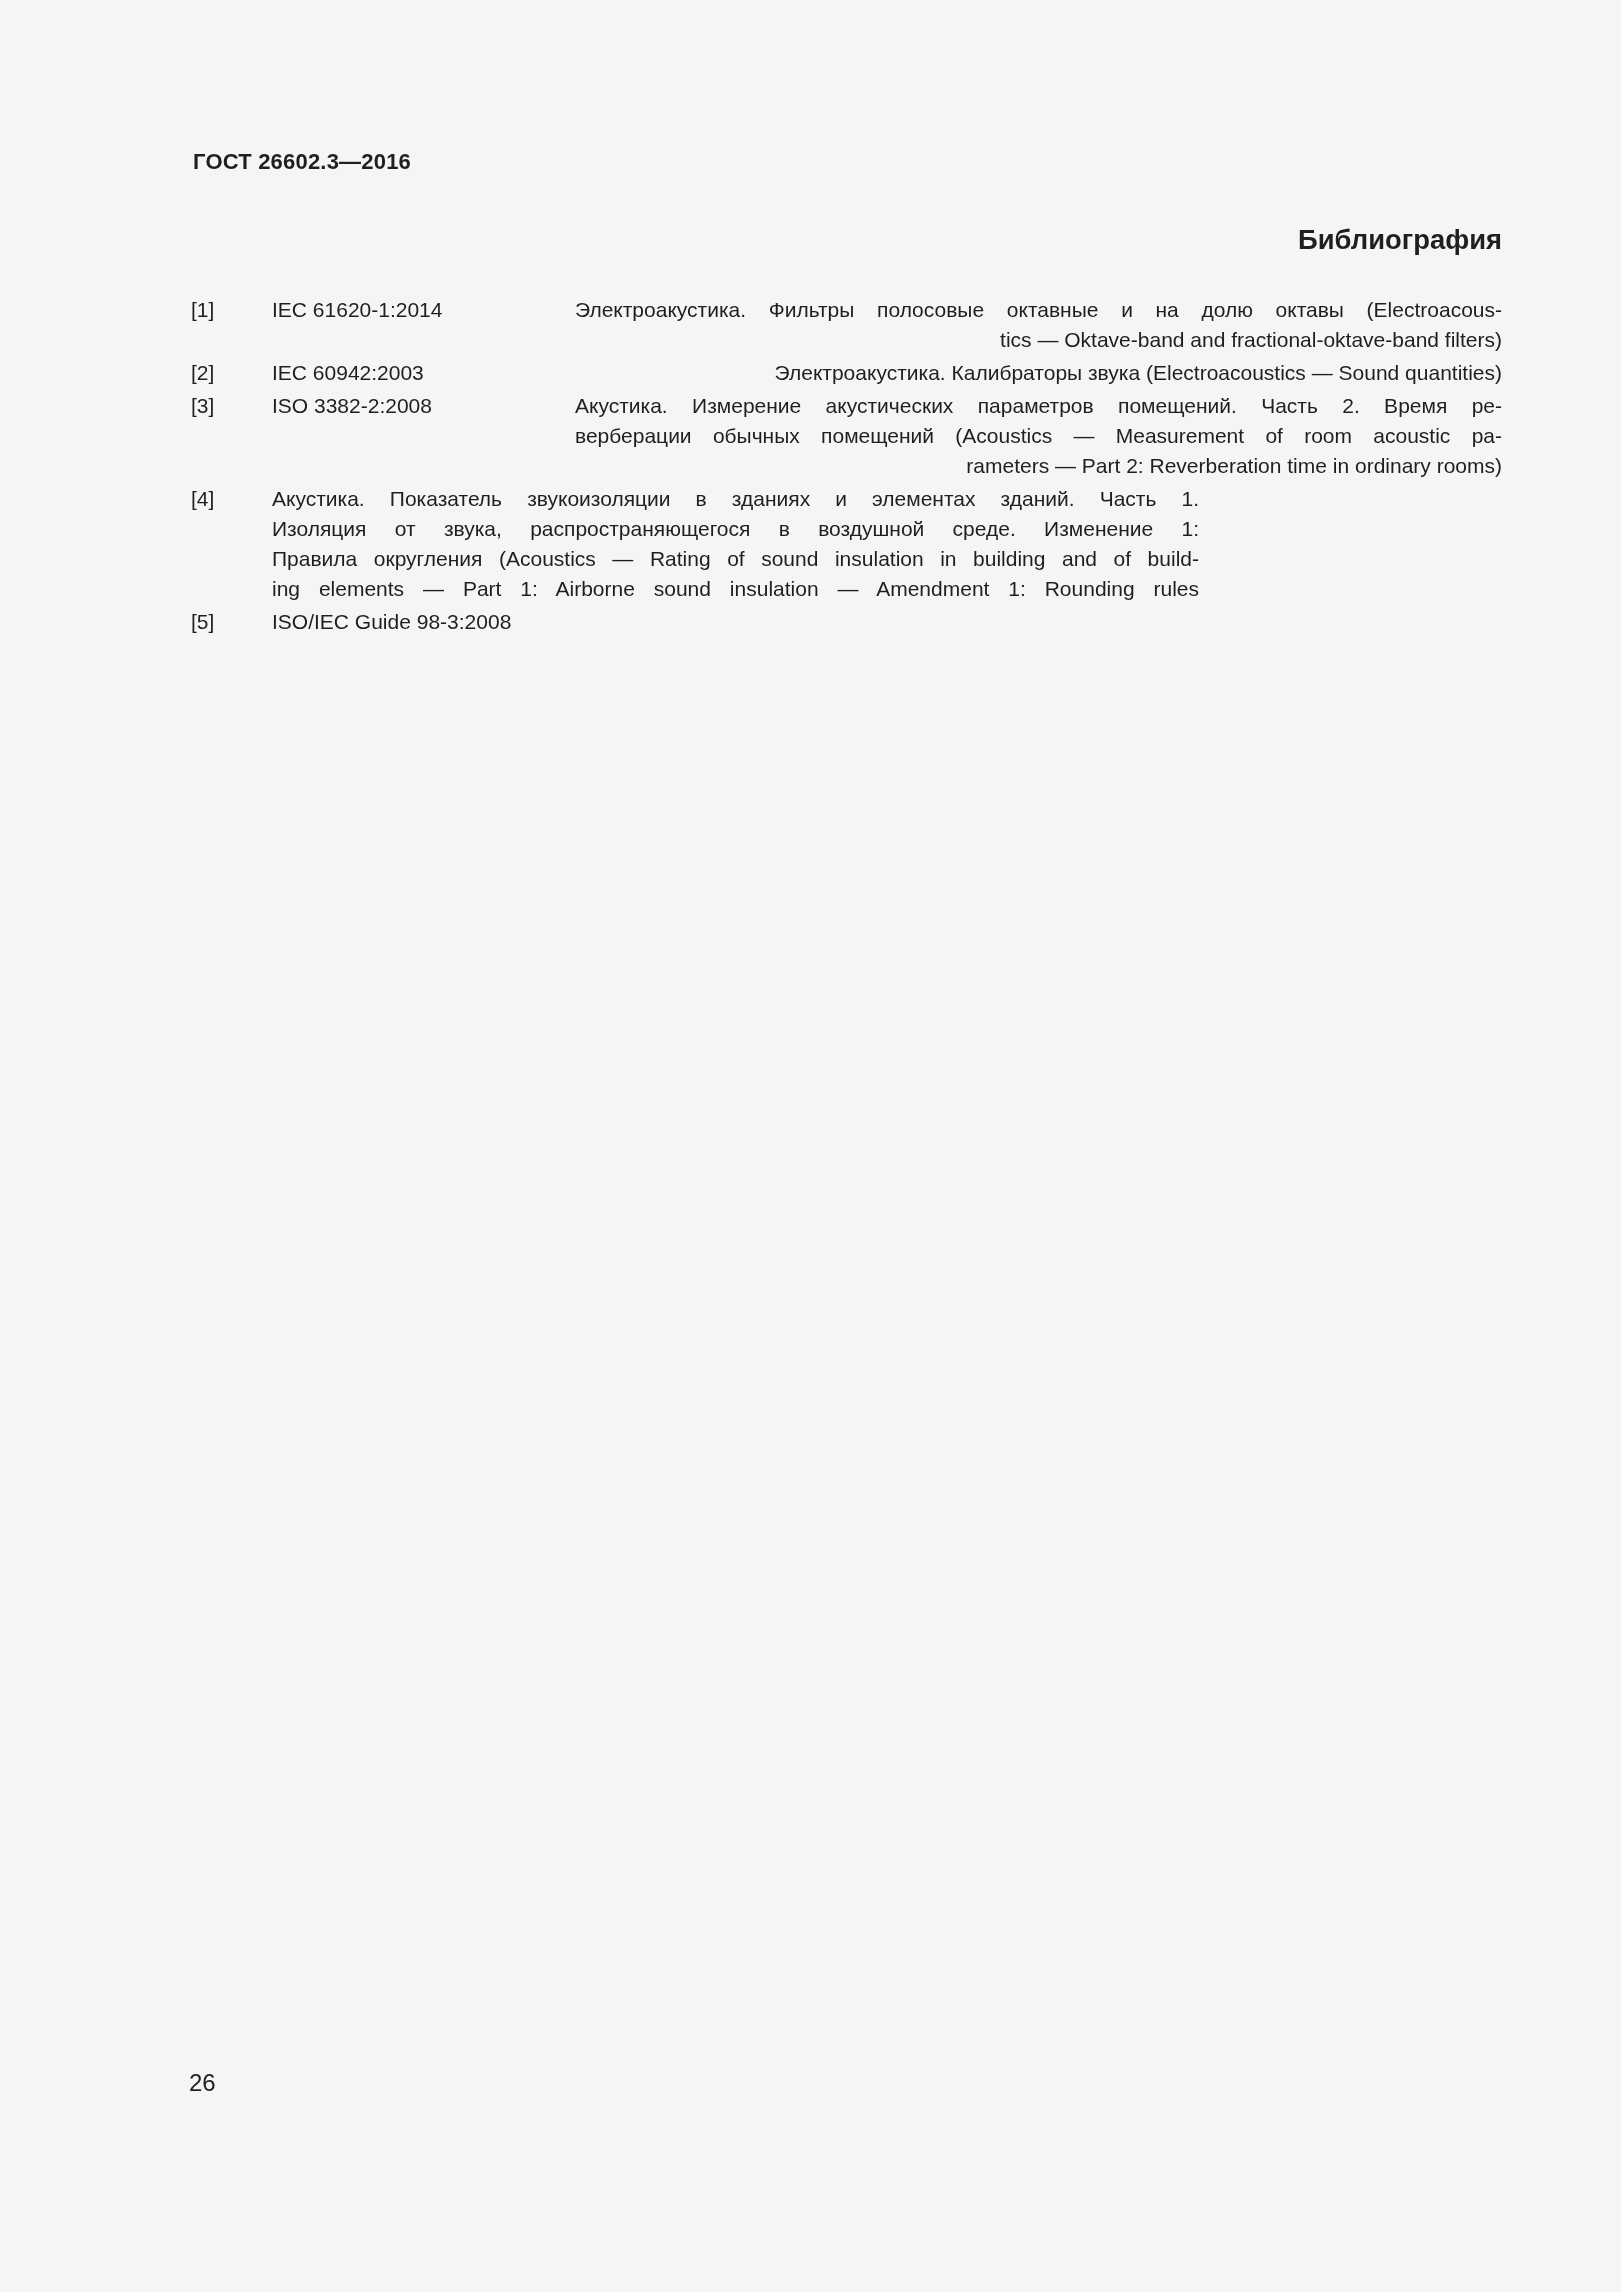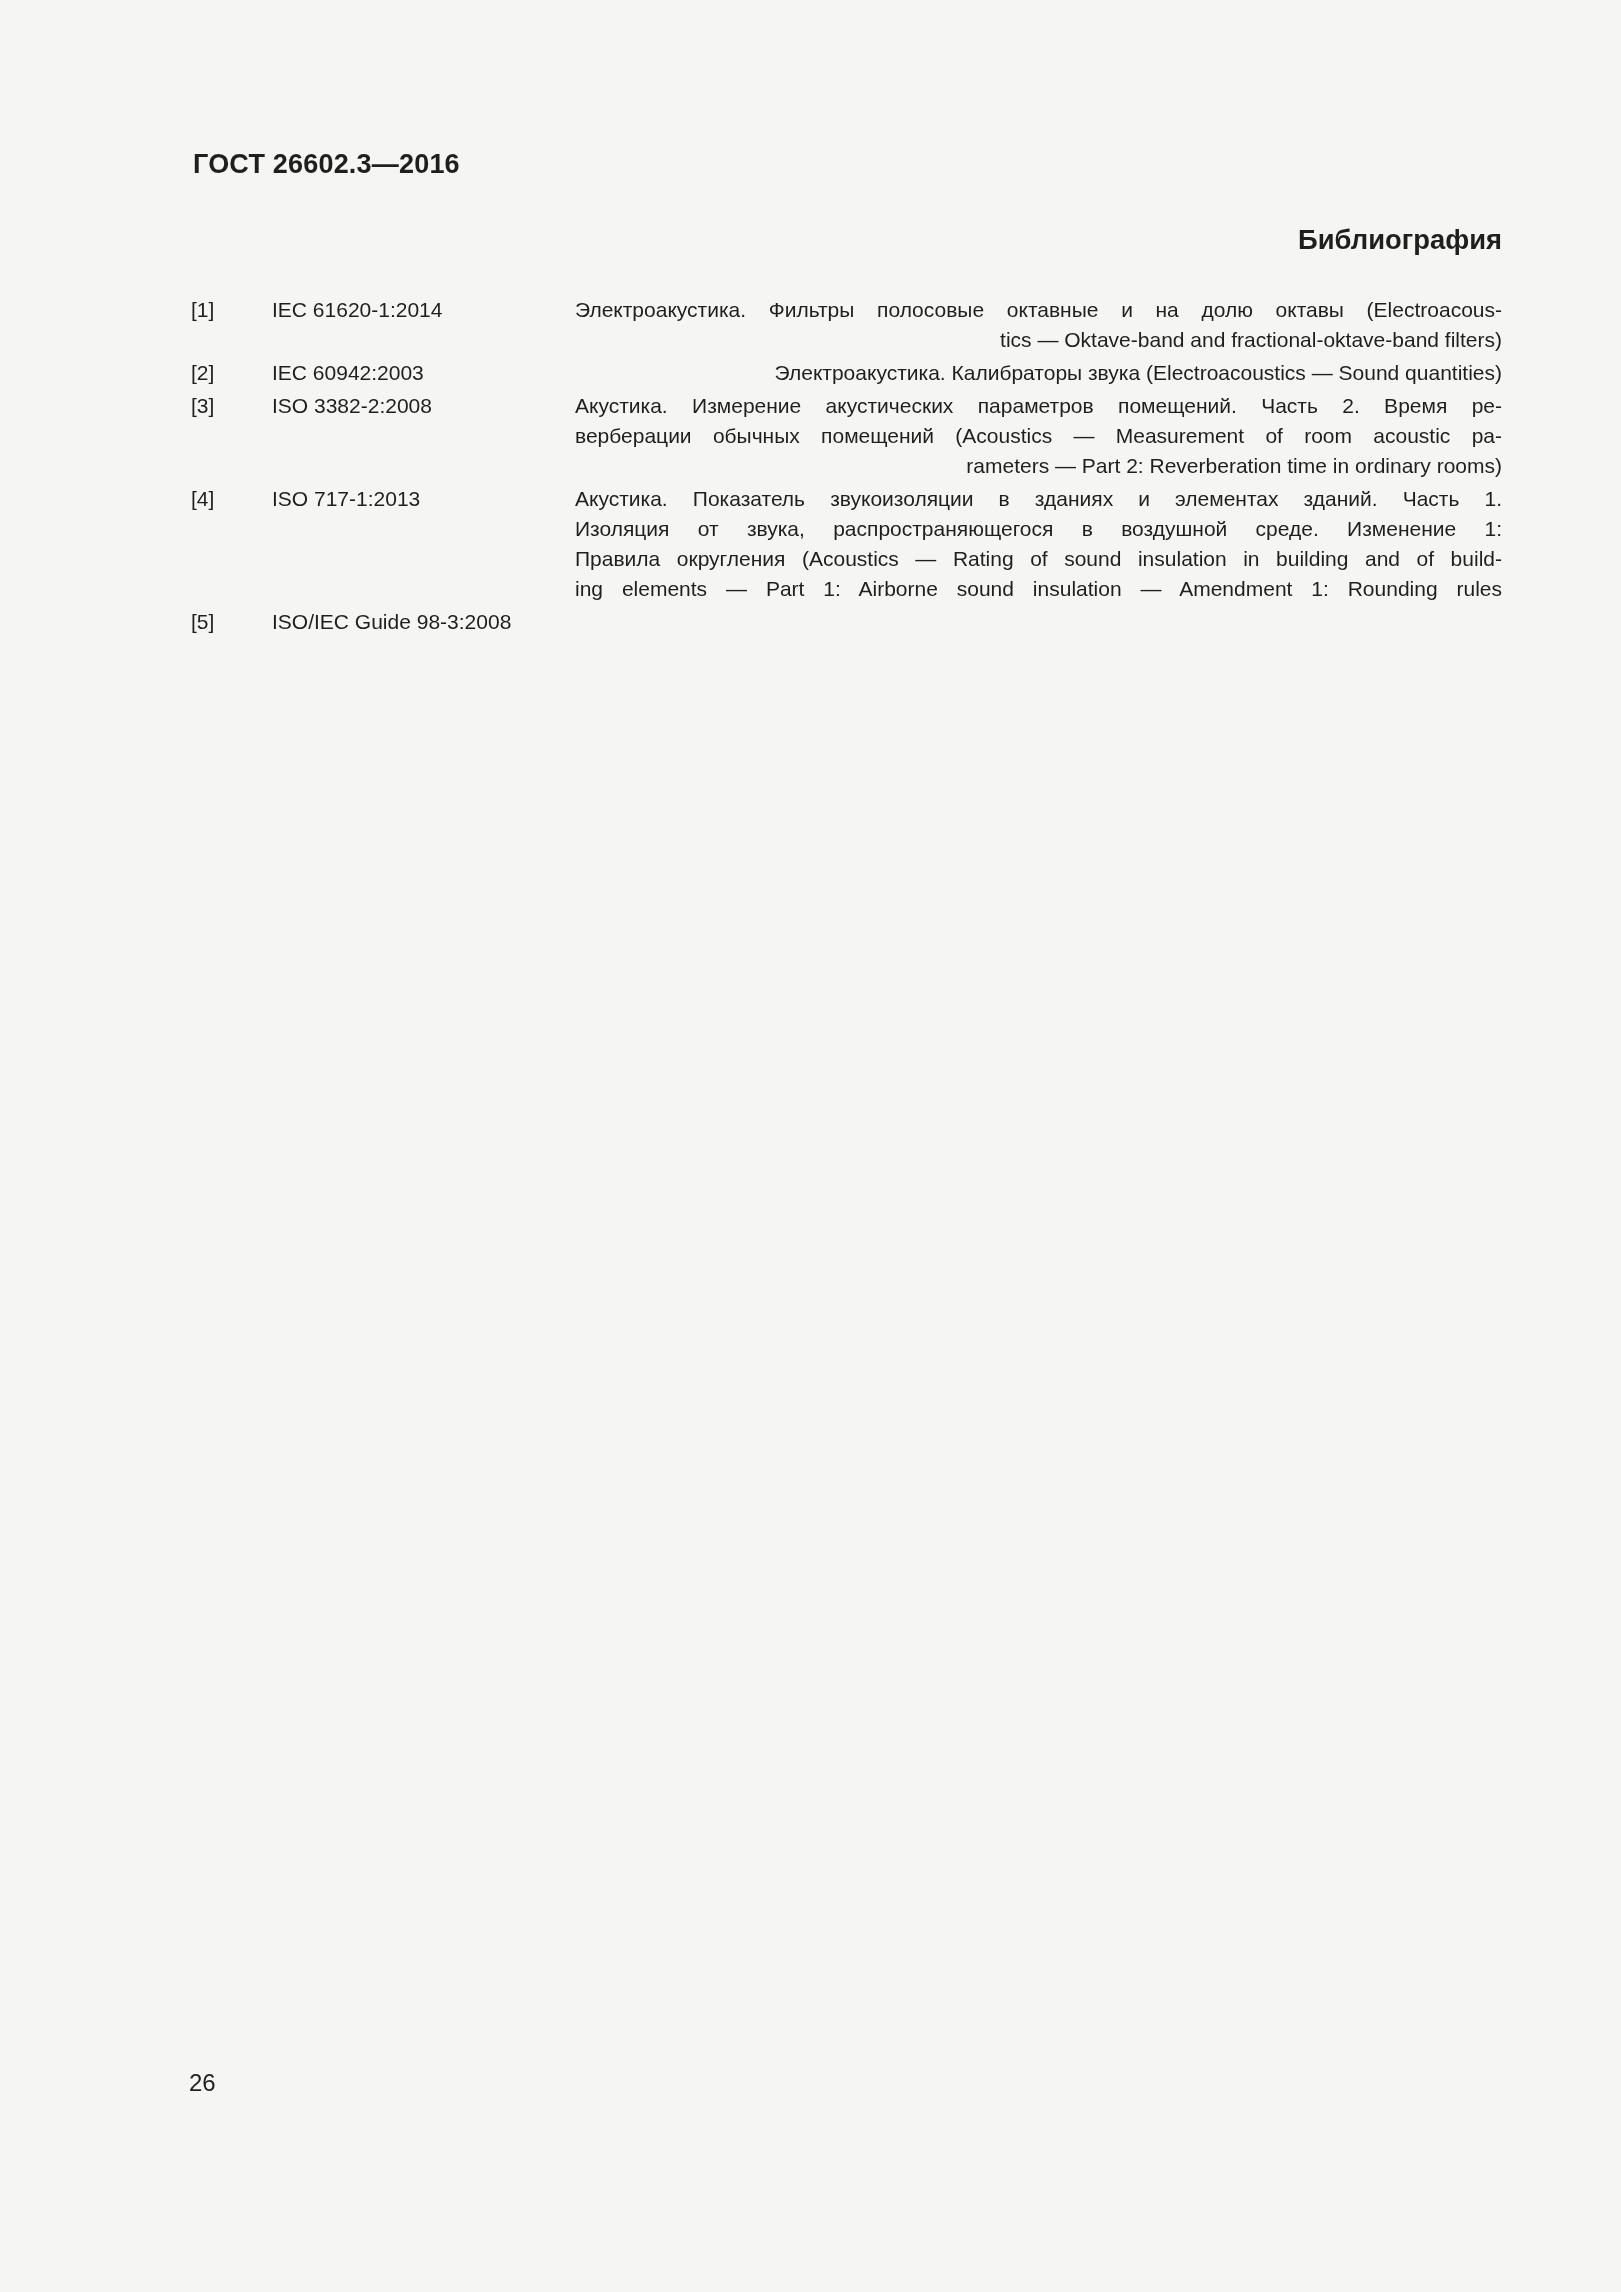--- a/index.html
+++ b/index.html
@@ -12,21 +12,21 @@
     position: relative;
     background: #f5f5f4;
     color: #1f1f1f;
     font-family: "Liberation Sans", sans-serif;
     overflow: hidden;
   }
   .doc-number {
     position: absolute;
     left: 193px;
     top: 149px;
-    font-size: 27px;
+    font-size: 22px;
     font-weight: bold;
     letter-spacing: 0.2px;
     white-space: nowrap;
   }
   .biblio-title {
     position: absolute;
     left: 191px;
     top: 224px;
     width: 1311px;
     text-align: right;
@@ -103,21 +103,20 @@
     <div class="desig">ISO 3382-2:2008</div>
     <div class="desc">
       <div class="line j">Акустика. Измерение акустических параметров помещений. Часть 2. Время ре-</div>
       <div class="line j">верберации обычных помещений (Acoustics — Measurement of room acoustic pa-</div>
       <div class="line">rameters — Part 2: Reverberation time in ordinary rooms)</div>
     </div>
   </div>
 
   <div class="entry">
     <div class="ref">[4]</div>
-    <div class="desig">ISO 717-1:2013</div>
     <div class="desc">
       <div class="line j">Акустика. Показатель звукоизоляции в зданиях и элементах зданий. Часть 1.</div>
       <div class="line j">Изоляция от звука, распространяющегося в воздушной среде. Изменение 1:</div>
       <div class="line j">Правила округления (Acoustics — Rating of sound insulation in building and of build-</div>
       <div class="line j">ing elements — Part 1: Airborne sound insulation — Amendment 1: Rounding rules</div>
     </div>
   </div>
 
   <div class="entry">
     <div class="ref">[5]</div>

